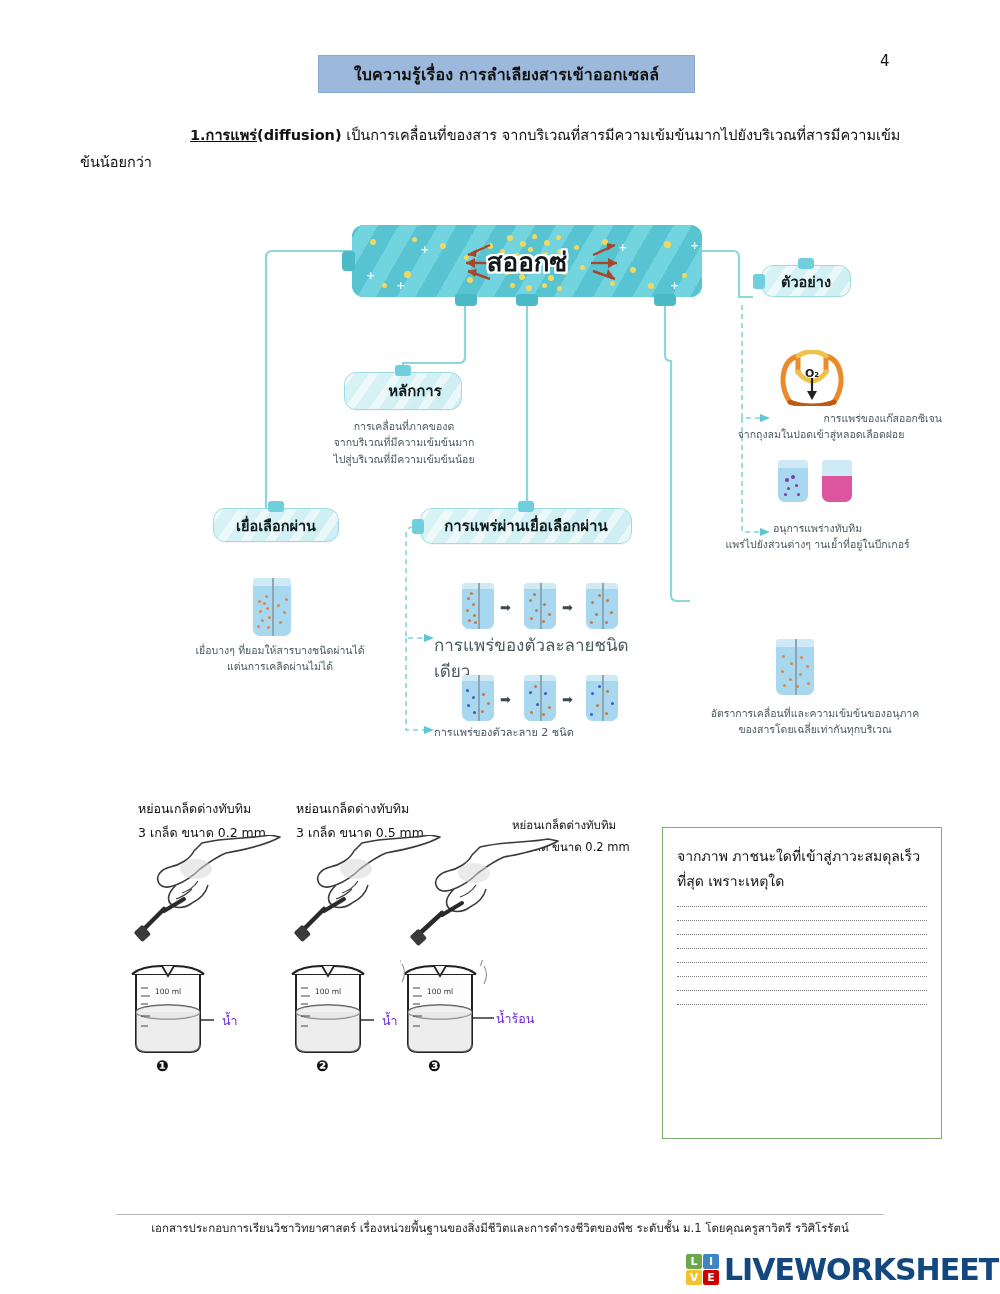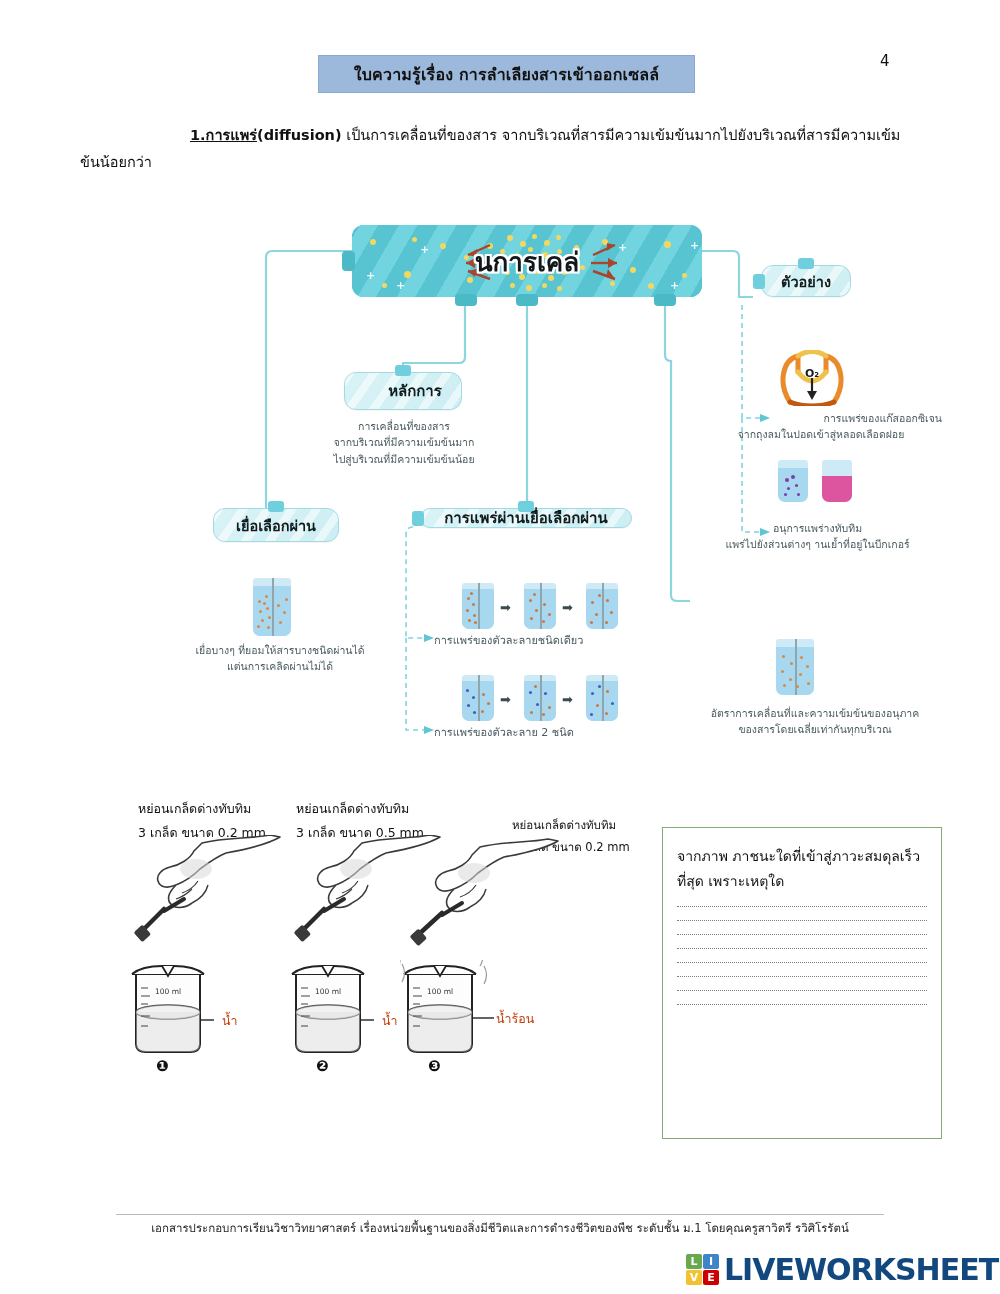--- a/index.html
+++ b/index.html
@@ -93,21 +93,21 @@
   .bk .memb{ position:absolute; left:50%; top:0; bottom:0; width:1.5px; background:#8fa6ae; }
   .pt{ position:absolute; width:3px; height:3px; border-radius:50%; }
   .arrowr{ position:absolute; color:#3b4a50; font-size:13px; line-height:1; }
 
   
   #experiment{ position:absolute; left:0; top:775px; width:650px; height:300px; }
   .exp-label{ position:absolute; font-size:12.5px; color:#111; line-height:1.9; }
   .hand-wrap{ position:absolute; }
   .glass{ position:absolute;text-decoration:underline; }
   .g-num{ position:absolute; font-size:15px; color:#111; font-weight:bold; }
-  .g-side{ position:absolute; font-size:12.5px; color:#c2410c; }
+  .g-side{ position:absolute; font-size:12.5px; color:#6d28d9; }
 
   
   #question-box{
     position:absolute; left:662px; top:827px; width:280px; height:312px;
     border:1.5px solid #7fae72; background:#fff; padding:16px 14px 10px 14px;
   }
   #question-text{ font-size:14px; color:#111; line-height:1.75; }
   .dotline{
     margin-top:13px; height:1px;
     border-bottom:1.6px dotted #7b7b7b;
@@ -228,29 +228,29 @@
     </svg>
     <svg class="arw" style="left:237px;top:14px;" width="46" height="50">
       <path d="M4,16 L26,6" stroke="#a8452a" stroke-width="2.4" fill="none"></path>
       <polygon points="26,6 18,12 18,4" fill="#a8452a"></polygon>
       <path d="M2,24 L28,24" stroke="#a8452a" stroke-width="2.4" fill="none"></path>
       <polygon points="28,24 19,19 19,29" fill="#a8452a"></polygon>
       <path d="M4,32 L26,40" stroke="#a8452a" stroke-width="2.4" fill="none"></path>
       <polygon points="26,40 17,38 19,30" fill="#a8452a"></polygon>
     </svg>
 
-    <div class="btxt">นการเคล่</div>
+    <div class="btxt">สออกซ่</div>
   </div>
 
   <div class="node" id="node-principle" style="left:344px;top:167px;width:118px;height:38px;font-size:15px;padding-left:24px;">
     <span class="nub top"></span>
     <span class="lbl">หลักการ</span>
   </div>
   <div class="cap" style="left:318px;top:213px;width:172px;">
-    <div>การเคลื่อนที่ของสาร</div>
+    <div>การเคลื่อนที่ภาคของด</div>
     <div>จากบริเวณที่มีความเข้มข้นมาก</div>
     <div>ไปสู่บริเวณที่มีความเข้มข้นน้อย</div>
   </div>
 
   <div class="node" id="node-membrane" style="left:213px;top:303px;width:126px;height:34px;font-size:14.5px;">
     <span class="nub top"></span>
     <span class="lbl">เยื่อเลือกผ่าน</span>
   </div>
   <div class="beaker" style="left:253px;top:373px;">
     <div class="bk" style="width:38px;height:58px;">
@@ -269,21 +269,21 @@
       <div class="pt" style="left:30px;top:33px;background:#d98a4a;"></div>
       <div class="pt" style="left:26px;top:43px;background:#d98a4a;"></div>
       <div class="pt" style="left:32px;top:20px;background:#d98a4a;"></div>
     </div>
   </div>
   <div class="cap" style="left:175px;top:437px;width:210px;">
     <div>เยื่อบางๆ ที่ยอมให้สารบางชนิดผ่านได้</div>
     <div>แต่นการเคลิดผ่านไม่ได้</div>
   </div>
 
-  <div class="node" id="node-through" style="left:420px;top:303px;width:212px;height:20px;font-size:15px;">
+  <div class="node" id="node-through" style="left:420px;top:303px;width:212px;height:36px;font-size:15px;">
     <span class="nub top"></span>
     <span class="nub left"></span>
     <span class="lbl">การแพร่ผ่านเยื่อเลือกผ่าน</span>
   </div>
 
   <div class="beaker" style="left:462px;top:378px;">
     <div class="bk" style="position:absolute;left:0;top:0;width:32px;height:46px;">
       <div class="water" style="height:40px;"></div>
         <div class="memb"></div>
       <div class="pt" style="left:5px;top:14px;background:#c97b45;"></div>
@@ -312,21 +312,21 @@
         <div class="memb"></div>
       <div class="pt" style="left:5px;top:18px;background:#c97b45;"></div>
         <div class="pt" style="left:9px;top:30px;background:#c97b45;"></div>
       <div class="pt" style="left:4px;top:38px;background:#c97b45;"></div>
         <div class="pt" style="left:20px;top:16px;background:#c97b45;"></div>
       <div class="pt" style="left:24px;top:28px;background:#c97b45;"></div>
         <div class="pt" style="left:19px;top:38px;background:#c97b45;"></div>
       <div class="pt" style="left:12px;top:11px;background:#c97b45;"></div>
     </div>
   </div>
-  <div class="cap" style="left:434px;top:427px;width:230px;text-align:left;font-size:11px;">การแพร่ของตัวละลายชนิดเดียว</div>
+  <div class="cap" style="left:434px;top:427px;width:230px;text-align:left;font-size:17px;">การแพร่ของตัวละลายชนิดเดียว</div>
 
   <div class="beaker" style="left:462px;top:470px;">
     <div class="bk" style="position:absolute;left:0;top:0;width:32px;height:46px;">
       <div class="water" style="height:40px;"></div>
         <div class="memb"></div>
       <div class="pt" style="left:4px;top:14px;background:#3f5cc4;"></div>
         <div class="pt" style="left:10px;top:21px;background:#3f5cc4;"></div>
       <div class="pt" style="left:5px;top:29px;background:#3f5cc4;"></div>
         <div class="pt" style="left:11px;top:36px;background:#3f5cc4;"></div>
       <div class="pt" style="left:20px;top:18px;background:#c97b45;"></div>

